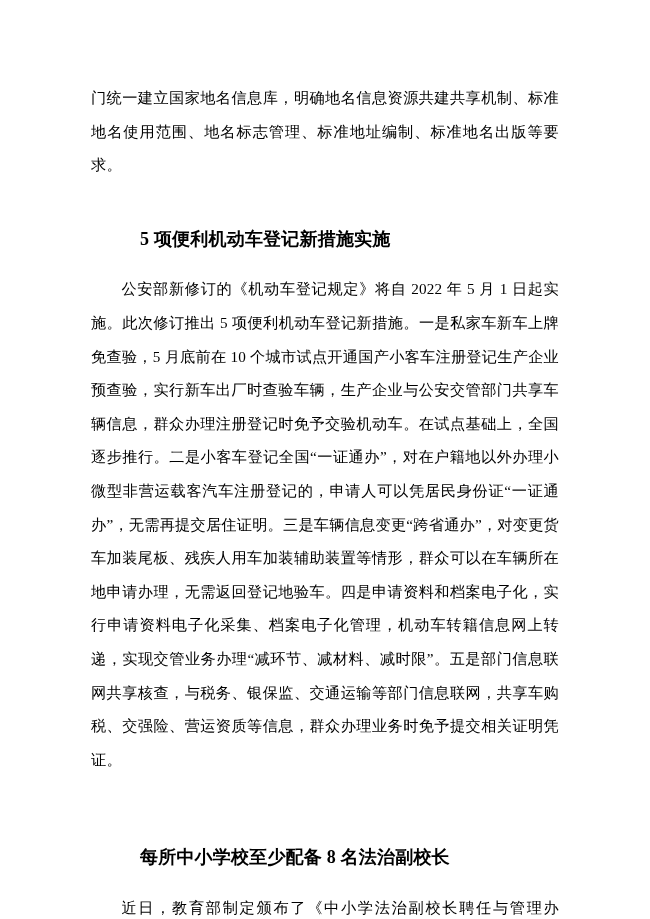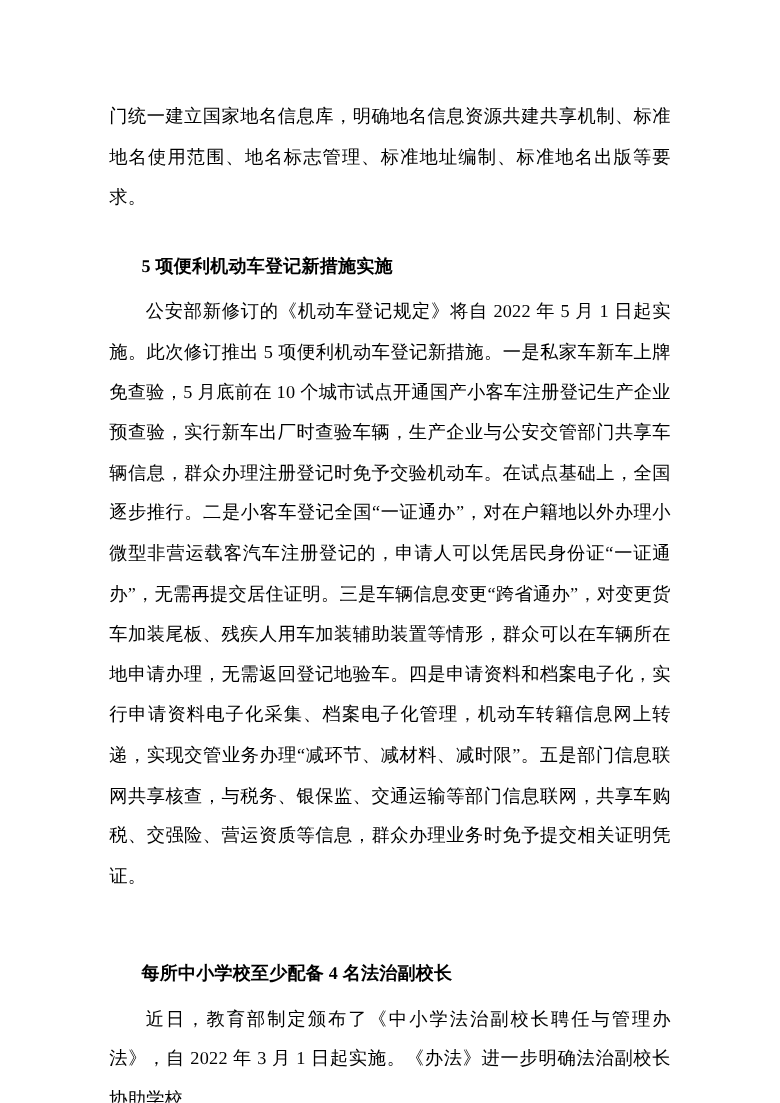--- a/index.html
+++ b/index.html
@@ -30,22 +30,22 @@
     font-size: 15.2px;
     line-height: 33.6px;
     text-align: justify;
     text-justify: inter-ideograph;
     letter-spacing: 0.2px;
   }
   .para-indent {
     text-indent: 2em;
   }
   .heading {
-    margin: 0;
-    font-size: 15px;
+    margin: 16px;
+    font-size: 18px;
     line-height: 33.6px;
     font-weight: bold;
     text-indent: 2em;
     letter-spacing: 0.2px;
   }
   .gap-before-heading {
     height: 22px;
   }
   .gap-after-heading {
     height: 0px;
@@ -65,20 +65,20 @@
     <div class="gap-before-heading"></div>
 
     <p class="heading">5 项便利机动车登记新措施实施</p>
 
     <div class="gap-after-heading"></div>
 
     <p class="para-indent">公安部新修订的《机动车登记规定》将自 2022 年 5 月 1 日起实施。此次修订推出 5 项便利机动车登记新措施。一是私家车新车上牌免查验，5 月底前在 10 个城市试点开通国产小客车注册登记生产企业预查验，实行新车出厂时查验车辆，生产企业与公安交管部门共享车辆信息，群众办理注册登记时免予交验机动车。在试点基础上，全国逐步推行。二是小客车登记全国“一证通办”，对在户籍地以外办理小微型非营运载客汽车注册登记的，申请人可以凭居民身份证“一证通办”，无需再提交居住证明。三是车辆信息变更“跨省通办”，对变更货车加装尾板、残疾人用车加装辅助装置等情形，群众可以在车辆所在地申请办理，无需返回登记地验车。四是申请资料和档案电子化，实行申请资料电子化采集、档案电子化管理，机动车转籍信息网上转递，实现交管业务办理“减环节、减材料、减时限”。五是部门信息联网共享核查，与税务、银保监、交通运输等部门信息联网，共享车购税、交强险、营运资质等信息，群众办理业务时免予提交相关证明凭证。</p>
 
     <div class="gap-section"></div>
 
-    <p class="heading">每所中小学校至少配备 4 名法治副校长</p>
+    <p class="heading">每所中小学校至少配备 8 名法治副校长</p>
 
     <div class="gap-after-heading"></div>
 
     <p class="para-indent">近日，教育部制定颁布了《中小学法治副校长聘任与管理办法》，自 2022 年 3 月 1 日起实施。《办法》进一步明确法治副校长协助学校</p>
 
   </div>
 </div>
 
 </body></html>

